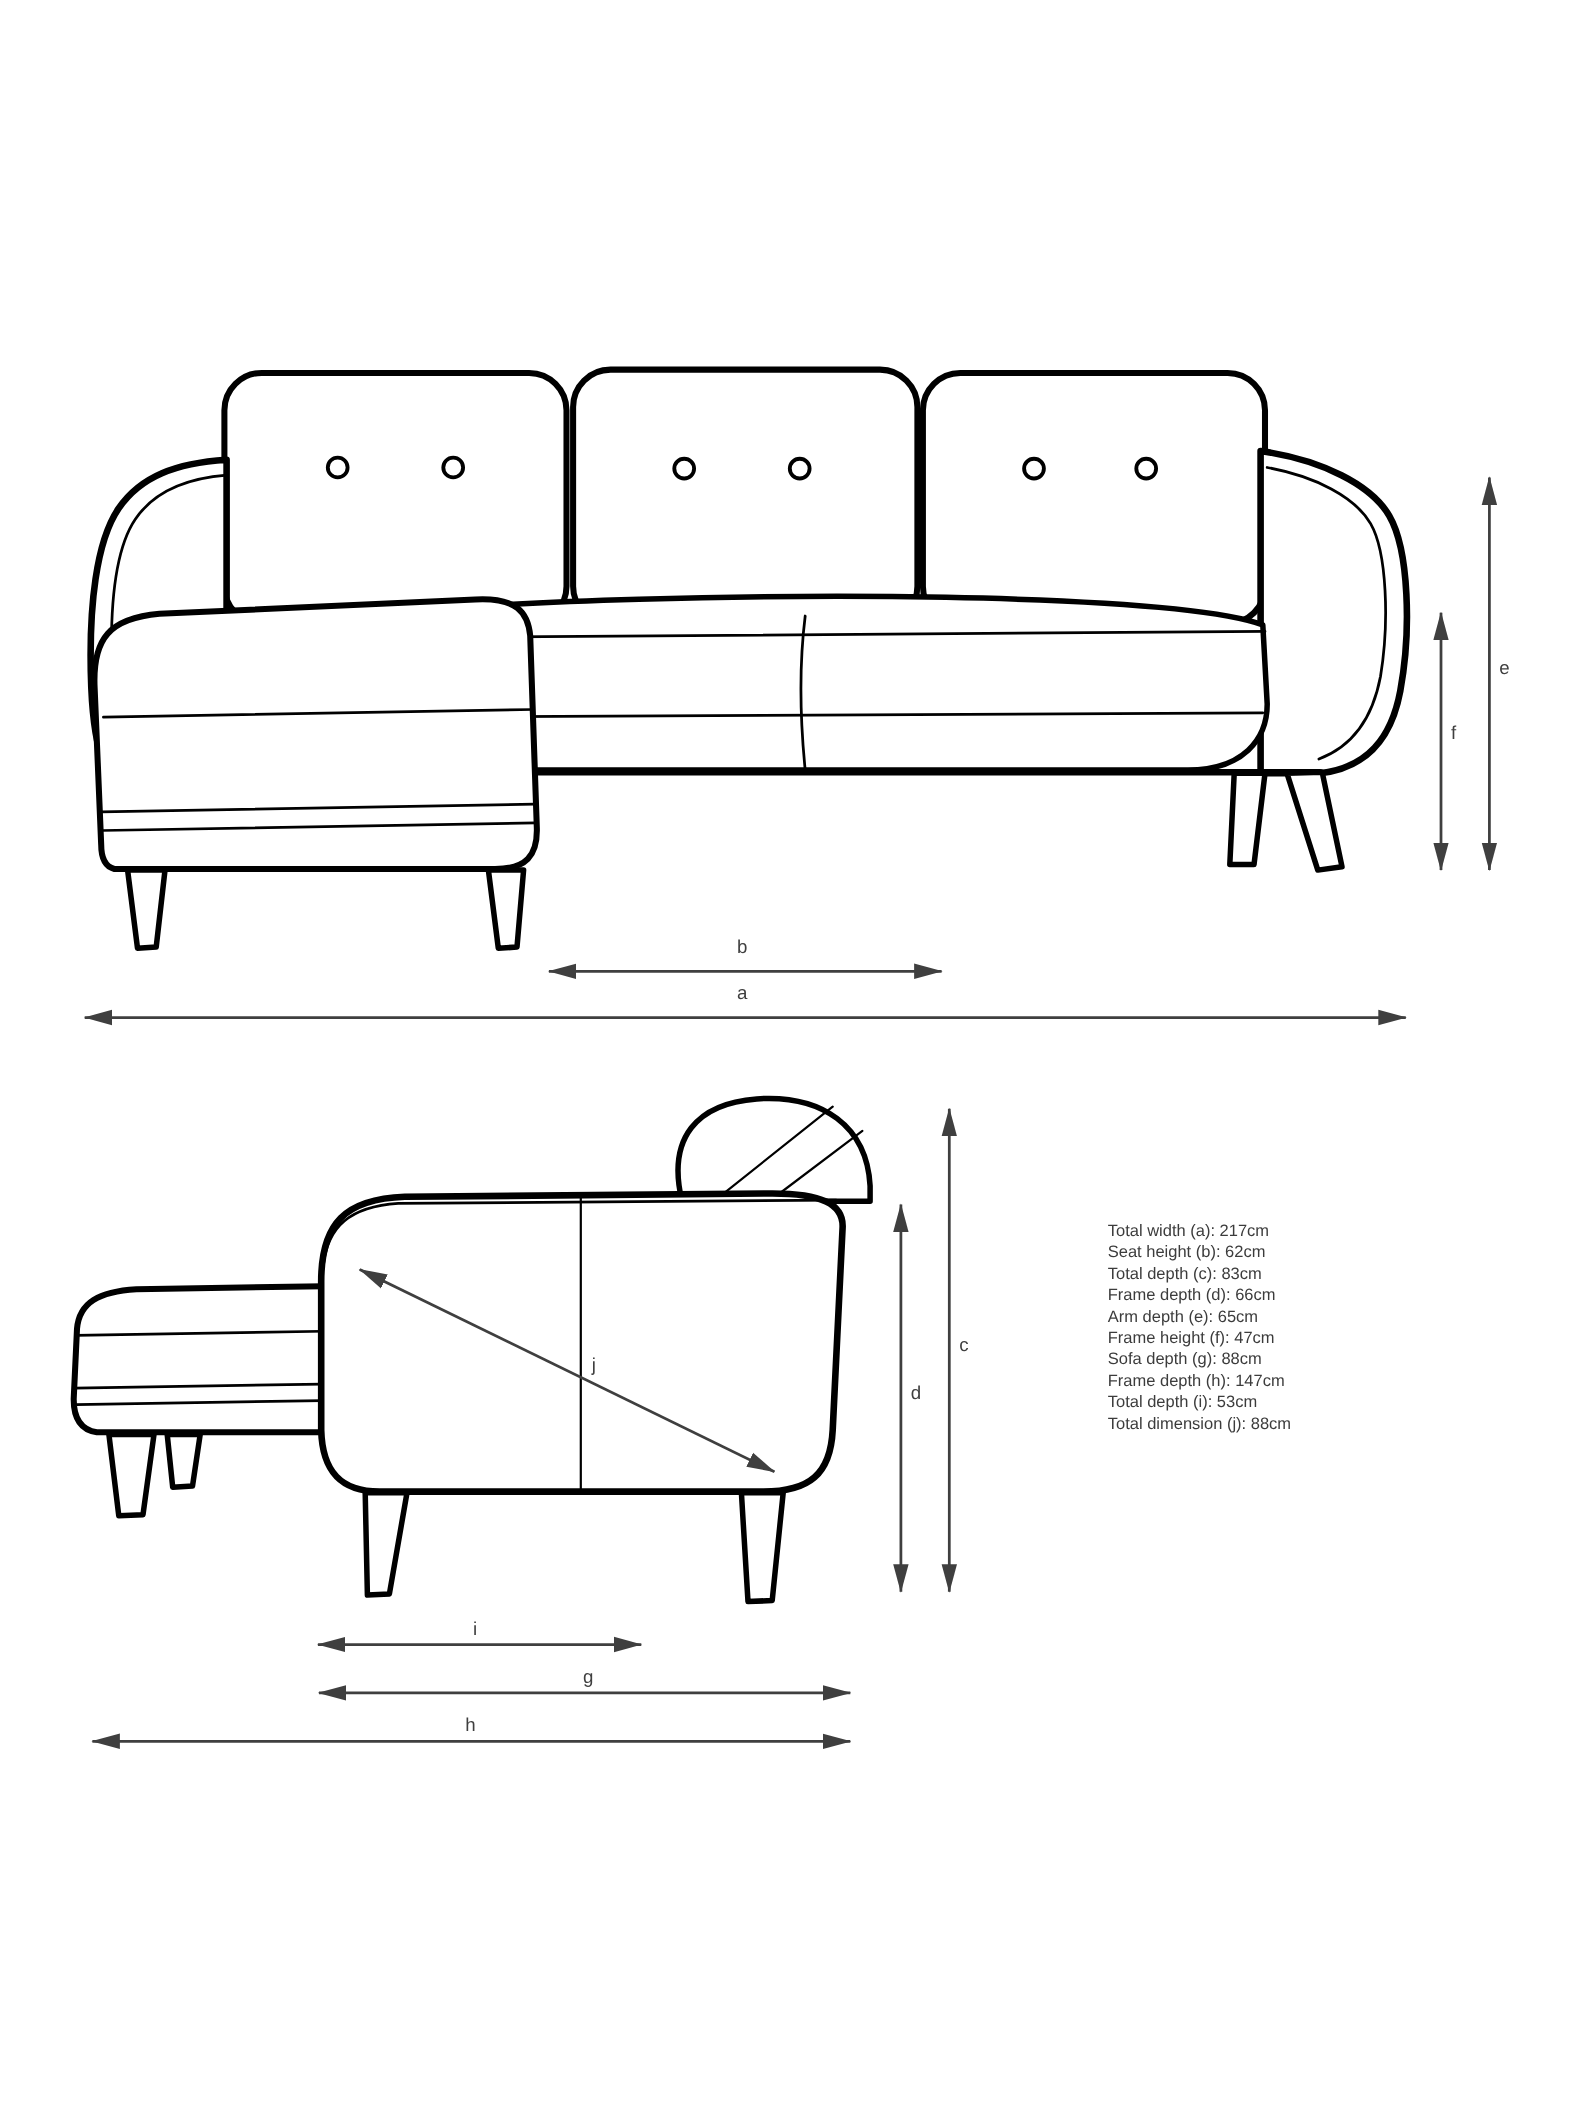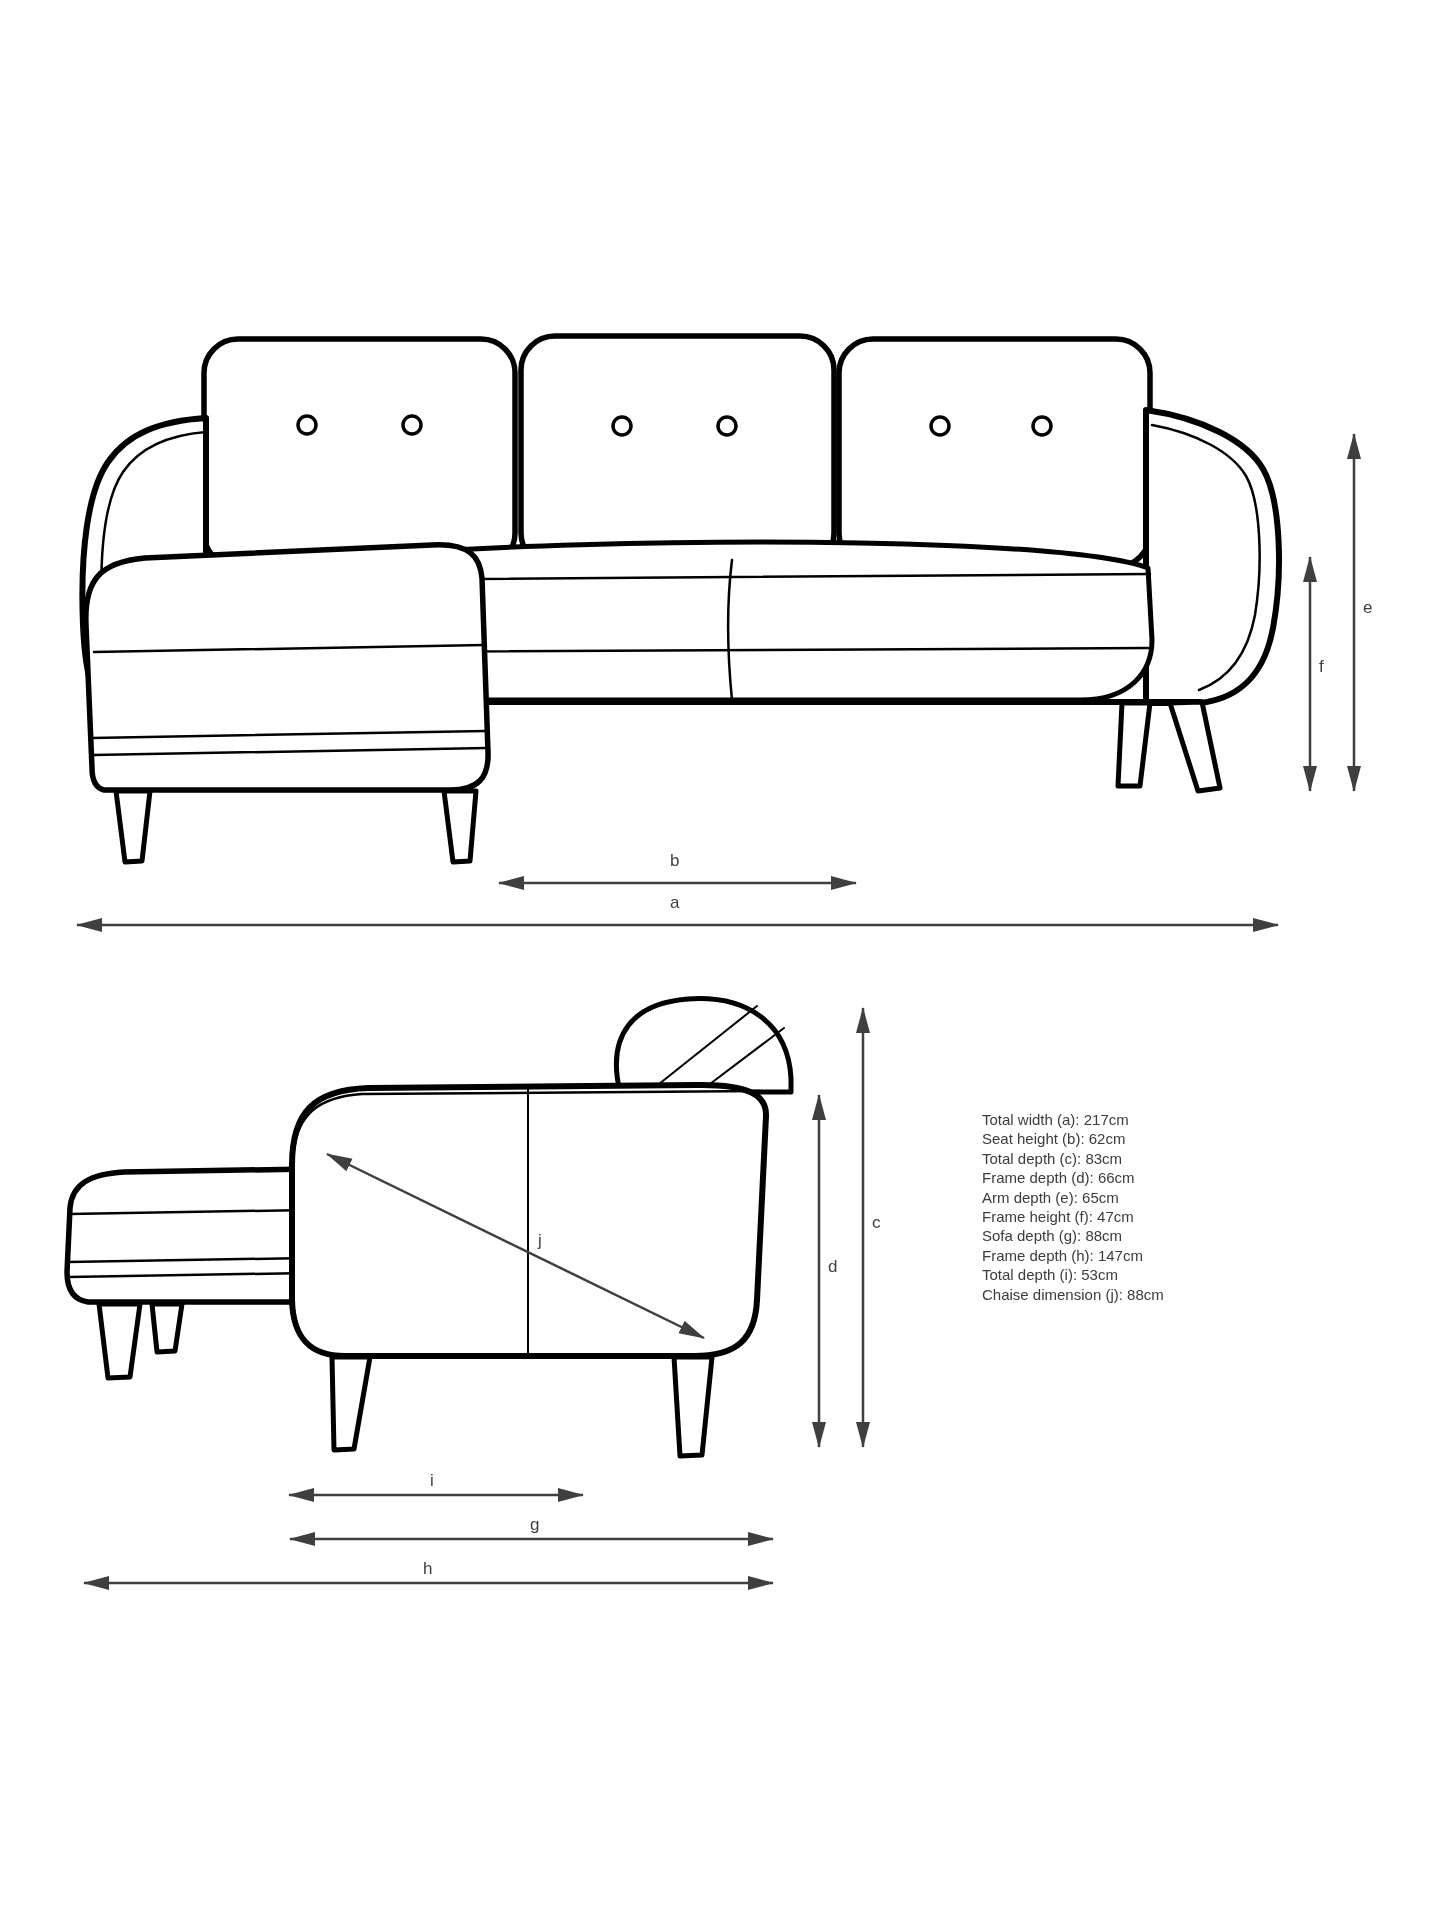--- a/index.html
+++ b/index.html
@@ -11,21 +11,21 @@
     overflow:hidden;
   }
   svg{position:absolute;left:0;top:0;}
   .dim-label{
     font-family:"Liberation Sans", sans-serif;
     font-size:17px;
     fill:#3f3f3f;
   }
   .spec-block{
     position:absolute;
-    left:982px;
+    left:1007px;
     top:1110px;
     font-size:15px;
     line-height:19.4px;
     color:#3c3c3c;
     white-space:nowrap;
   }
 </style>
 </head>
 <body>
 
@@ -157,16 +157,16 @@
 <div class="spec-block">
   <div>Total width (a): 217cm</div>
   <div>Seat height (b): 62cm</div>
   <div>Total depth (c): 83cm</div>
   <div>Frame depth (d): 66cm</div>
   <div>Arm depth (e): 65cm</div>
   <div>Frame height (f): 47cm</div>
   <div>Sofa depth (g): 88cm</div>
   <div>Frame depth (h): 147cm</div>
   <div>Total depth (i): 53cm</div>
-  <div>Chaise dimension (j): 88cm</div>
+  <div>Total dimension (j): 88cm</div>
 </div>
 
 </div>
 
 </body></html>

